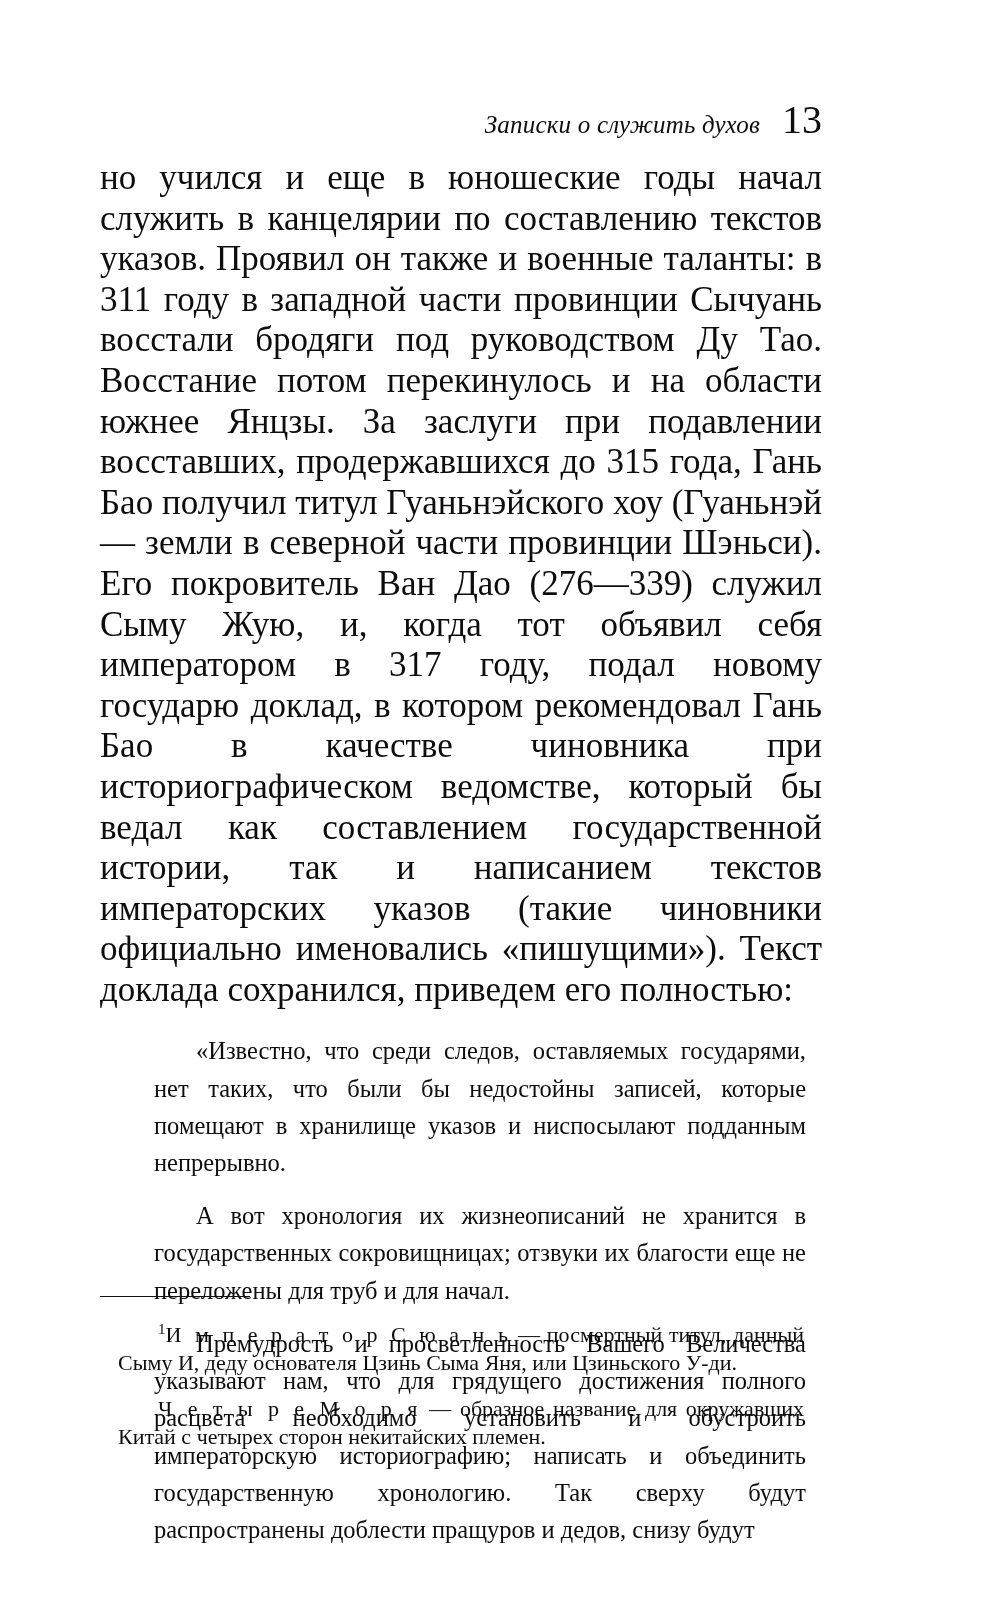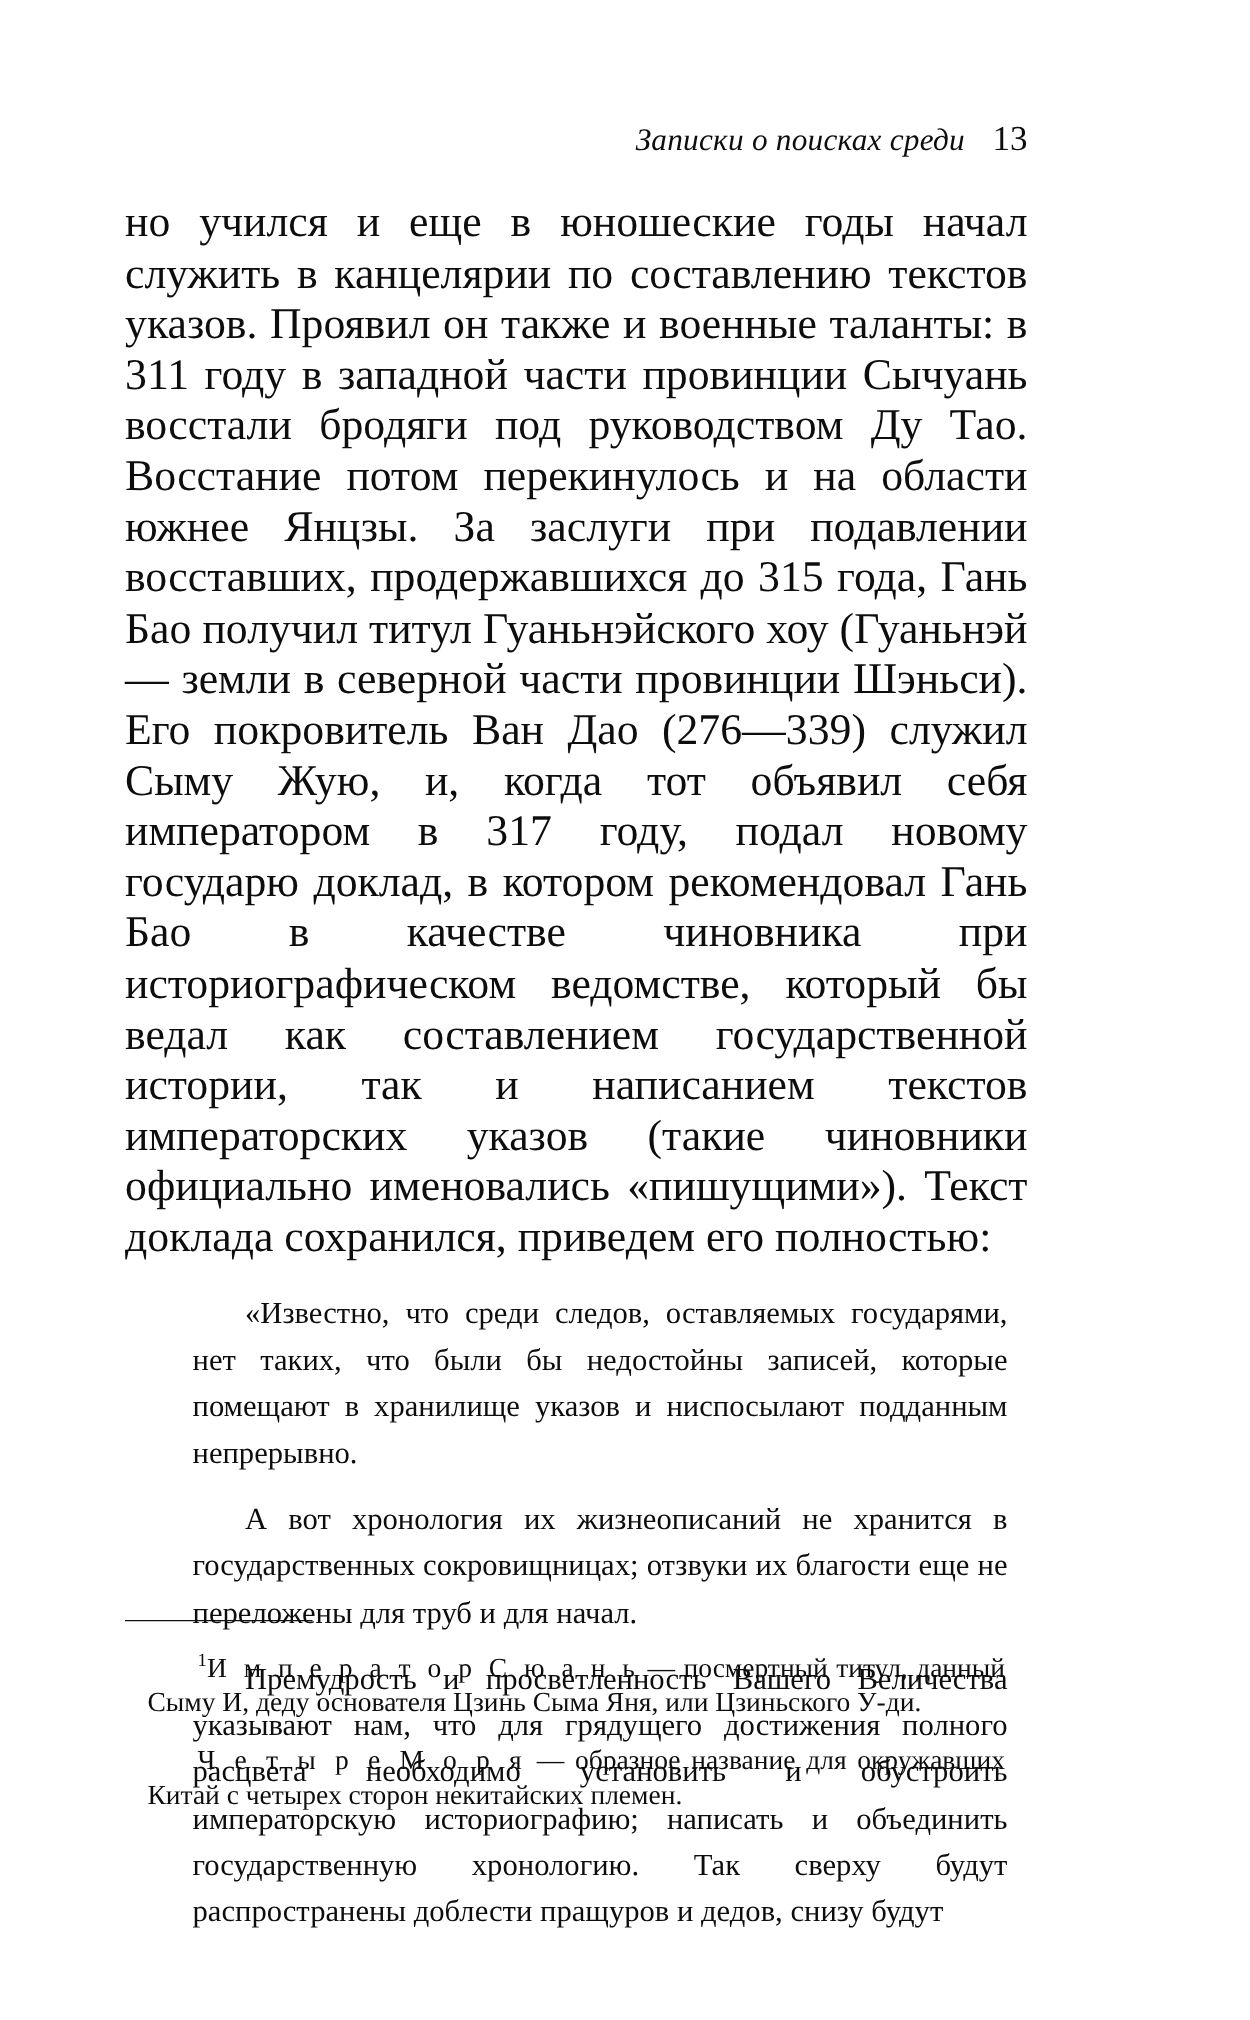--- a/index.html
+++ b/index.html
@@ -31,21 +31,21 @@
     justify-content: flex-end;
     gap: 22px;
   }
   .running-title {
     font-style: italic;
     font-size: 25px;
     letter-spacing: 0.2px;
     white-space: nowrap;
   }
   .page-number {
-    font-size: 28px;
+    font-size: 40px;
     font-family: "Liberation Serif", serif;
   }
   .body-block {
     position: absolute;
     top: 158px;
     left: 100px;
     width: 722px;
   }
   p.main {
     margin: 0;
@@ -98,21 +98,21 @@
     vertical-align: super;
     line-height: 0;
   }
 </style>
 </head>
 <body>
 
 <div class="page">
 
   <div class="header">
-    <span class="running-title">Записки о поисках среди</span>
+    <span class="running-title">Записки о служить духов</span>
     <span class="page-number">13</span>
   </div>
 
   <div class="body-block">
     <p class="main">но учился и еще в юношеские годы начал служить в канцелярии по составлению текстов указов. Проявил он также и военные таланты: в 311 году в западной части провинции Сычуань восстали бродяги под руководством Ду Тао. Восстание потом перекинулось и на области южнее Янцзы. За заслуги при подавлении восставших, продержавшихся до 315 года, Гань Бао получил титул Гуаньнэйского хоу (Гуаньнэй — земли в северной части провинции Шэньси). Его покровитель Ван Дао (276—339) служил Сыму Жую, и, когда тот объявил себя императором в 317 году, подал новому государю доклад, в котором рекомендовал Гань Бао в качестве чиновника при историографическом ведомстве, который бы ведал как составлением государственной истории, так и написанием текстов императорских указов (такие чиновники официально именовались «пишущими»). Текст доклада сохранился, приведем его полностью:</p>
 
     <div class="quote">
       <p class="quote-par">«Известно, что среди следов, оставляемых государями, нет таких, что были бы недостойны записей, которые помещают в хранилище указов и ниспосылают подданным непрерывно.</p>
       <p class="quote-par">А вот хронология их жизнеописаний не хранится в государственных сокровищницах; отзвуки их благости еще не переложены для труб и для начал.</p>
       <p class="quote-par">Премудрость и просветленность Вашего Величества указывают нам, что для грядущего достижения полного расцвета необходимо установить и обустроить императорскую историографию; написать и объединить государственную хронологию. Так сверху будут распространены доблести пращуров и дедов, снизу будут</p>

